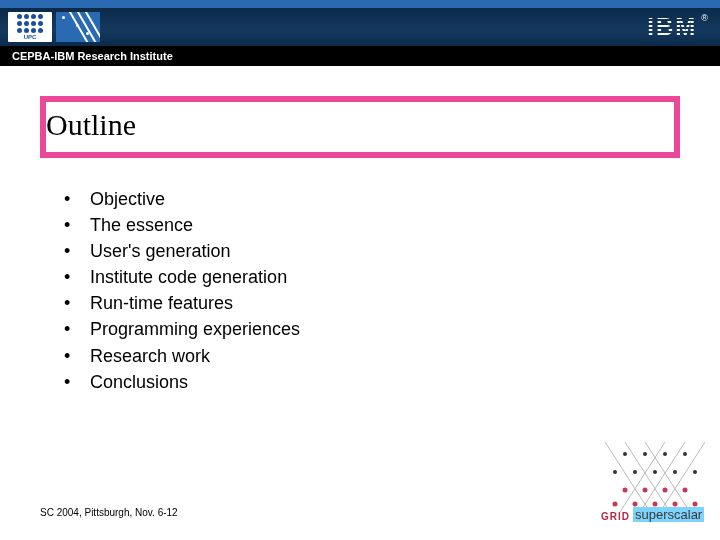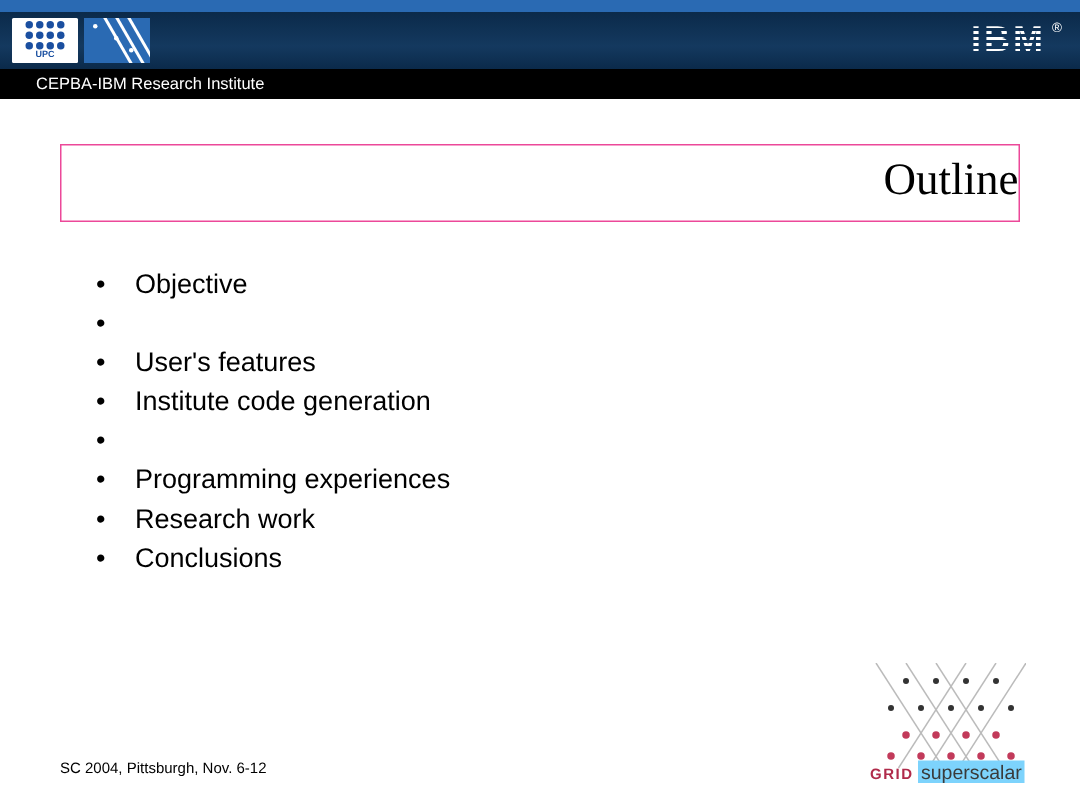--- a/index.html
+++ b/index.html
@@ -12,28 +12,28 @@
   .upc-grid { display: grid; grid-template-columns: repeat(4, 5px); grid-template-rows: repeat(3, 5px); gap: 2px; }
   .upc-dot { width: 5px; height: 5px; background: #1a4fa0; border-radius: 50%; }
   .upc-label { font-size: 6px; color: #1a4fa0; font-weight: bold; margin-top: 1px; text-align: center; }
   .upc-wrap { display: flex; flex-direction: column; align-items: center; }
   .cepba-box { width: 44px; height: 30px; background: #2a6ab3; position: relative; overflow: hidden; }
   .cepba-line { position: absolute; width: 60px; height: 2px; background: #fff; transform: rotate(60deg); }
   .cepba-dot { position: absolute; width: 3px; height: 3px; background: #fff; border-radius: 50%; }
   .ibm-logo { font-family: Arial, sans-serif; }
   .ibm-stripes { background: repeating-linear-gradient(to bottom, #fff 0, #fff 2px, transparent 2px, transparent 4px); -webkit-background-clip: text; background-clip: text; color: transparent; font-weight: 900; font-size: 24px; letter-spacing: 2px; font-family: 'Arial Black', Arial, sans-serif; }
   .reg { color: #fff; font-size: 9px; vertical-align: top; margin-left: 4px; }
-  .black-bar { width: 100%; height: 20px; background: #000; color: #fff; font-size: 11px; font-weight: normal; display: flex; align-items: center; padding-left: 24px; }
-  .title-box { margin: 30px 40px 0 40px; border: 1px solid #ec4899; padding: 6px 0 10px 0; text-align: right; }
+  .black-bar { width: 100%; height: 20px; background: #000; color: #fff; font-size: 11px; font-weight: bold; display: flex; align-items: center; padding-left: 12px; }
+  .title-box { margin: 30px 40px 0 40px; border: 6px solid #ec4899; padding: 6px 0 10px 0; text-align: left; }
   .title-text { font-size: 30px; font-family: 'Times New Roman', Times, serif; }
   .bullets { margin: 28px 0 0 64px; }
   .bullets li { list-style: none; font-size: 18px; font-family: Arial, sans-serif; line-height: 1.45; display: flex; align-items: baseline; }
   .bullet-dot { width: 26px; text-align: left; }
   .footer { position: absolute; left: 40px; bottom: 22px; font-size: 10px; color: #000; margin-top: 46px; }
-  .corner-logo { position: absolute; right: 36px; bottom: 14px; width: 110px; height: 84px; }
+  .corner-logo { position: absolute; right: 15px; bottom: 14px; width: 110px; height: 84px; }
   .lattice { position: absolute; inset: 0; }
   .grid-word { position: absolute; left: 6px; bottom: 4px; font-size: 10px; font-weight: bold; letter-spacing: 1px; color: #b02a4a; }
   .super-word { position: absolute; left: 38px; bottom: 4px; font-size: 13px; color: #3a3a3a; background: #7dd3fc; padding: 0 2px; }
 </style>
 </head>
 <body>
 
 <div class="slide">
   <div class="header-stripe"></div>
   <div class="header-main">
@@ -78,31 +78,33 @@
     <span class="title-text">Outline</span>
   </div>
 
   <ul class="bullets">
     <li>
         <span class="bullet-dot">•</span>
         <span>Objective</span>
       </li>
     <li>
         <span class="bullet-dot">•</span>
+        <span>The essence</span>
       </li>
     <li>
         <span class="bullet-dot">•</span>
-        <span>User's features</span>
+        <span>User's generation</span>
       </li>
     <li>
         <span class="bullet-dot">•</span>
         <span>Institute code generation</span>
       </li>
     <li>
         <span class="bullet-dot">•</span>
+        <span>Run-time features</span>
       </li>
     <li>
         <span class="bullet-dot">•</span>
         <span>Programming experiences</span>
       </li>
     <li>
         <span class="bullet-dot">•</span>
         <span>Research work</span>
       </li>
     <li>

